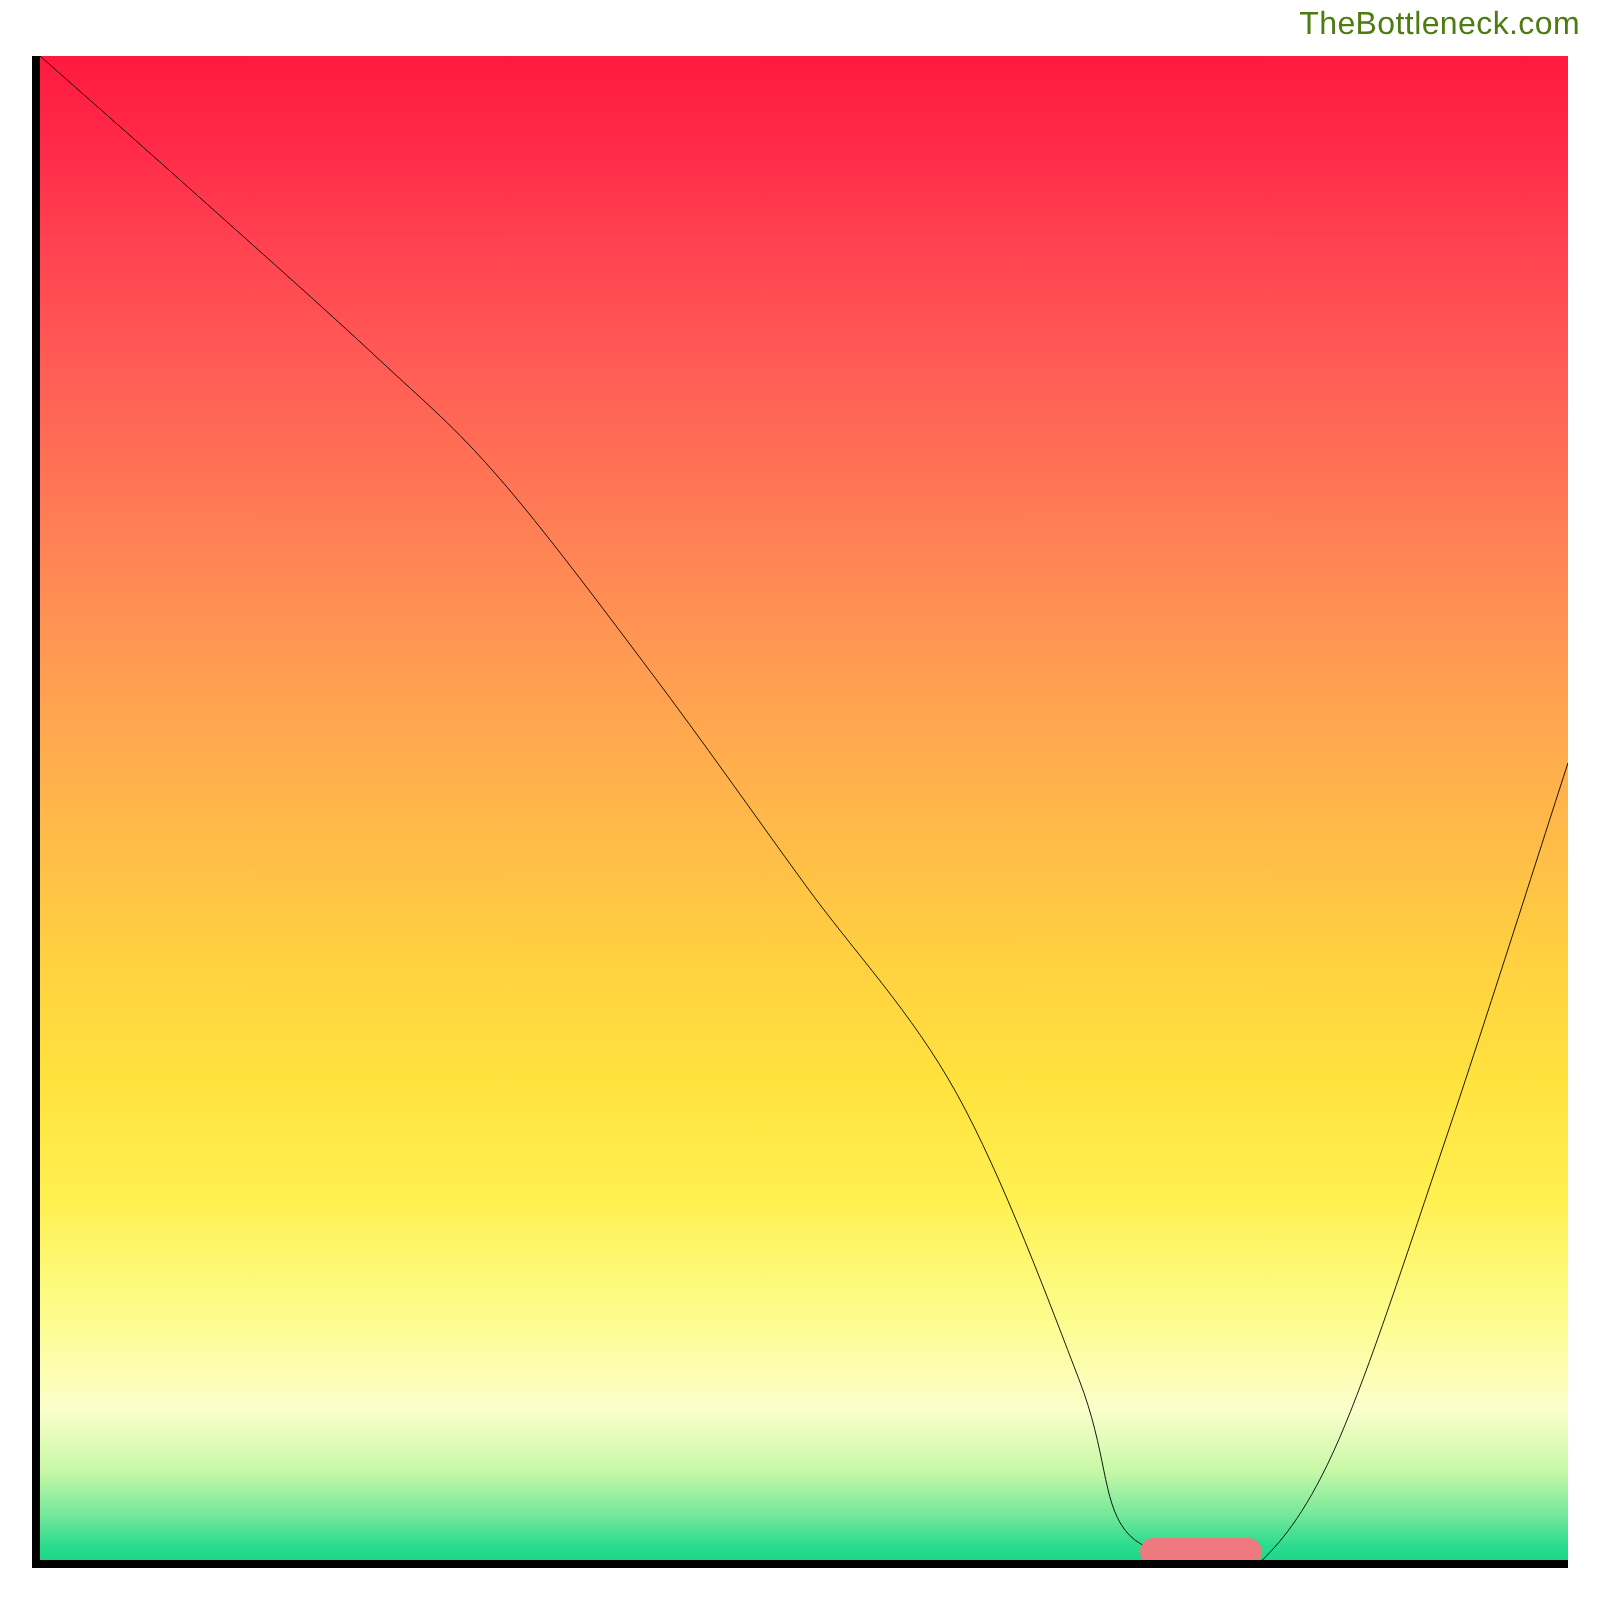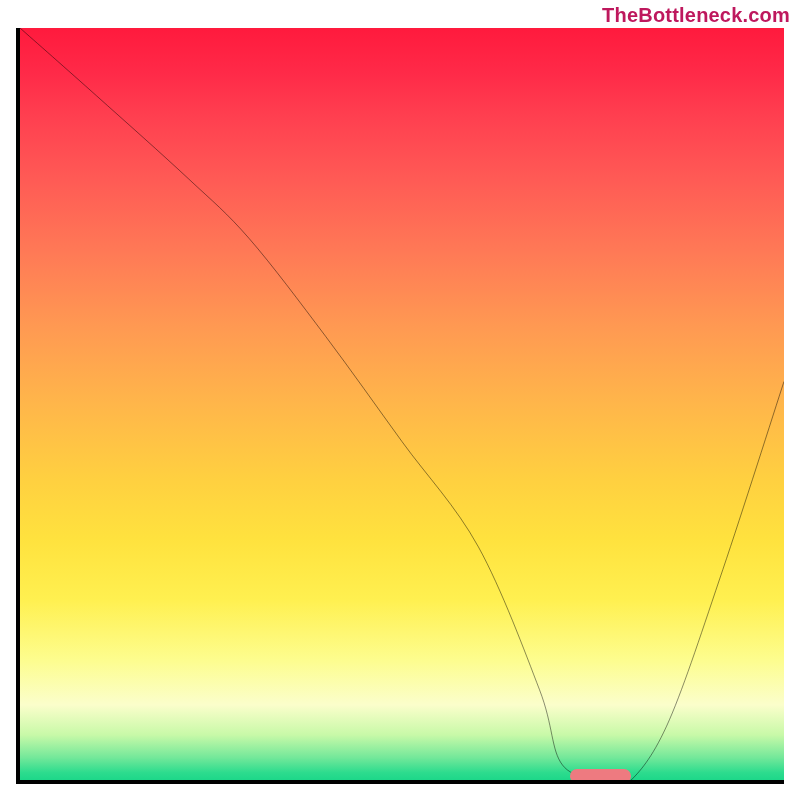--- a/index.html
+++ b/index.html
@@ -8,23 +8,23 @@
     width: 800px;
     height: 800px;
     background: #ffffff;
     position: relative;
     font-family: Arial, sans-serif;
   }
   .watermark {
     position: absolute;
     top: 4px;
     right: 10px;
-    font-size: 20px;
-    font-weight: 700;
-    color: #be185d;
+    font-size: 16px;
+    font-weight: 400;
+    color: #4d7c0f;
     letter-spacing: 0.2px;
   }
   .plot-area {
     position: absolute;
     left: 16px;
     top: 28px;
     width: 768px;
     height: 756px;
     border-left: 4px solid #000000;
     border-bottom: 4px solid #000000;

